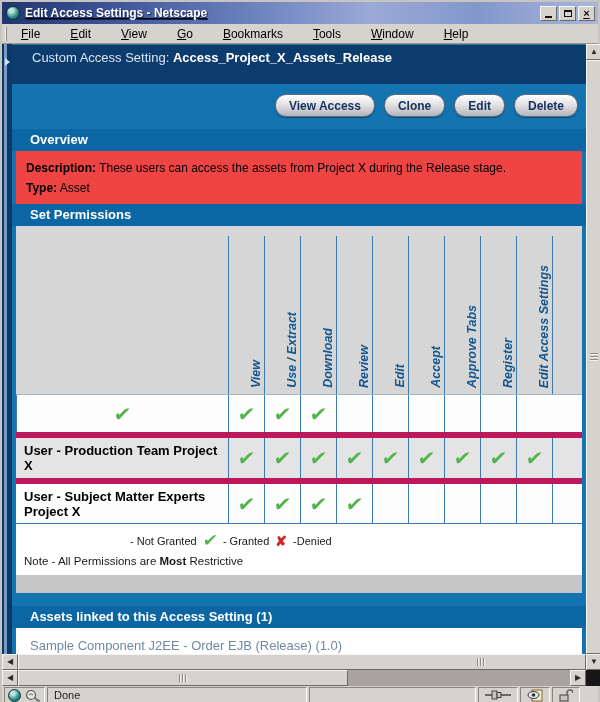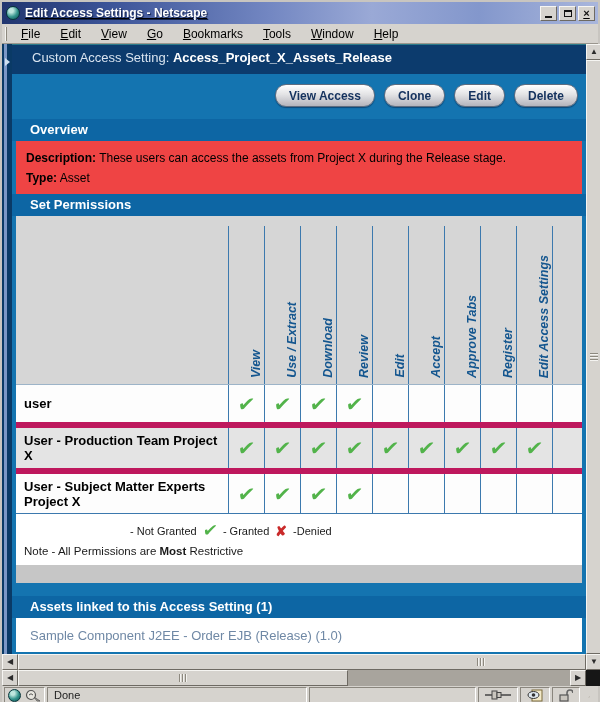--- a/index.html
+++ b/index.html
@@ -21,33 +21,33 @@
     display:flex; align-items:center; justify-content:center; font-size:10px; color:#111; }
   .glyph-min { width:7px; height:2px; background:#111; margin-top:7px; }
   .glyph-max { width:8px; height:7px; border:1px solid #111; border-top-width:2px; }
   .glyph-close { font-weight:bold; font-size:11px; line-height:1; }
 
   
   .menubar { position:absolute; top:22px; left:0; right:0; height:20px; background:#d6d3ce;
     border-bottom:1px solid #9a968e; display:flex; align-items:center; }
   .grippy { width:4px; height:14px; margin:0 5px 0 3px;
     background:linear-gradient(90deg,#f4f3f0 1px,#8d897f 1px 2px,transparent 2px); }
-  .menu-items { display:flex; gap:6px; }
+  .menu-items { display:flex; gap:16px; }
   .menu-item { display:inline-block; font-size:12px; color:#000; padding:2px 7px; }
   .menu-item::first-letter { text-decoration:underline; }
 
   
   .viewport { position:absolute; top:42px; left:0; width:584px; height:610px; background:#1474b0; }
   .rail { position:absolute; top:0; left:0; width:10px; height:610px; background:#0a3a66; }
   .rail .splitline { position:absolute; left:2px; top:0; bottom:0; width:3px; background:#7b97c6; }
   .rail .tri { position:absolute; left:3px; top:14px; width:0; height:0;
     border-top:4px solid transparent; border-bottom:4px solid transparent; border-left:5px solid #cfe0f0; }
   .page { position:absolute; left:10px; top:0; width:574px; height:610px; background:#1474b0; overflow:hidden; }
 
-  .page-header { height:30px; background:#0c3b6d; border-top:1px solid #2b7a8a;
+  .page-header { height:40px; background:#0c3b6d; border-top:1px solid #2b7a8a;
     line-height:26px; padding-left:20px; font-size:13px; color:#d9e4f0; white-space:nowrap; }
   .page-header b { color:#fff; font-weight:bold; }
 
   .actions { margin:10px 8px 0 0; height:24px; display:flex; justify-content:flex-end; gap:9px; }
   .action-btn { height:23px; padding:0 13px; border-radius:11px;
     background:linear-gradient(#ffffff,#e3e3e5 45%,#b4b4bc);
     border:1px solid #5f6d80; box-shadow:0 1px 1px #0a4a7a;
     color:#15325e; font-weight:bold; font-size:12px; font-family:"Liberation Sans",sans-serif; }
 
   .section-bar { height:22px; background:#0d66a4; color:#fff; font-weight:bold; font-size:13px;
@@ -200,21 +200,20 @@
             <div class="hcell">
               <span class="vlabel">Register</span>
             </div>
             <div class="hcell">
               <span class="vlabel">Edit Access Settings</span>
             </div>
             <div class="hcell"></div>
           </div>
         <div>
             <div class="prow">
-              <div class="ncell">user</div>
               <div class="rcell">
                 <span class="check">✔</span>
               </div>
               <div class="rcell">
                 <span class="check">✔</span>
               </div>
               <div class="rcell">
                 <span class="check">✔</span>
               </div>
               <div class="rcell">

